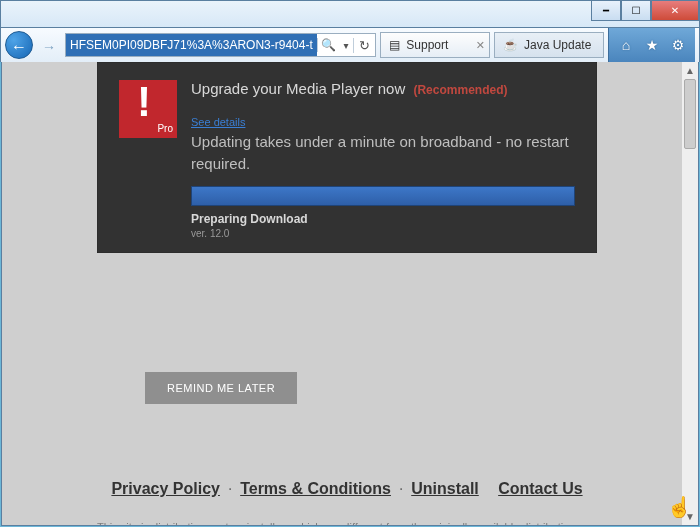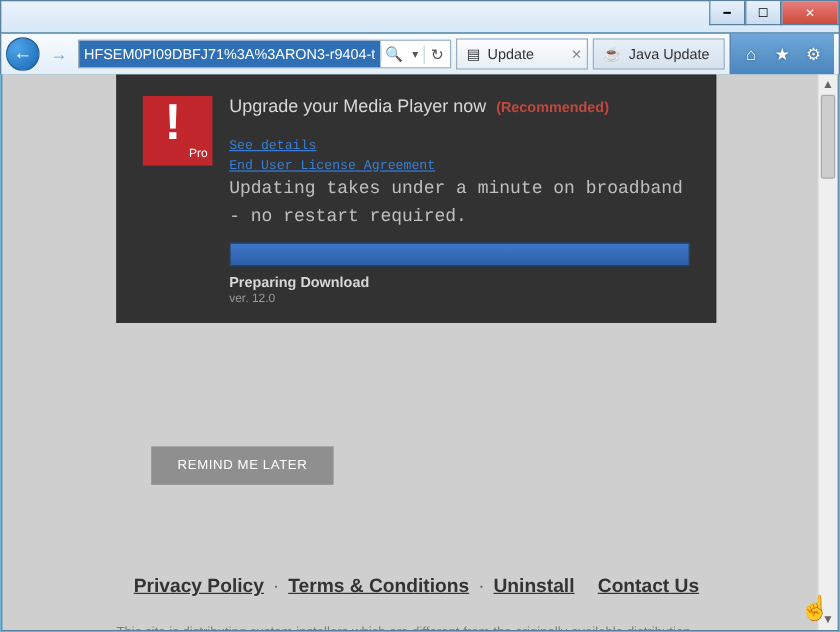--- a/index.html
+++ b/index.html
@@ -39,29 +39,29 @@
 
 .panel { position:absolute; left:95px; top:0; width:500px; background:#323232; color:#c9c9c9; padding: 18px 22px 14px 22px; box-shadow: 0 0 1px #000 inset;}
 .panel-header { display:flex; gap:14px; }
 .logo { width:58px; height:58px; background:#c1272d; position:relative; }
 .logo .bang { color:#fff; font-size:42px; font-weight:bold; position:absolute; top:-2px; left:18px;}
 .logo .pro { position:absolute; bottom:4px; right:4px; color:#fff; font-size:10px;}
 .panel-body { flex:1; font-size:12px; }
 .title { color:#d8d8d8; font-size:15px; margin-bottom:17px; }
 .title .rec { color:#c1483f; font-weight:bold; font-size:12px; margin-left:4px;}
 .bullets { list-style: disc; margin-left:16px; color:#bfbfbf; line-height:1.9; font-size:11px;}
-.links { margin-top:12px; font-size:11px; line-height:1.5;font-family:Liberation Mono, monospace;}
+.links { margin-top:12px; font-size:11px; line-height:1.5;}
 .links a { color:#3a7fd5; text-decoration:underline;}
 .note { color:#bfbfbf; font-size:15px; }
 .progress { margin-top:10px; height:20px; background:linear-gradient(#3d77c8,#2e5fa8); border:1px solid #1f4478;}
 .preparing { margin-top:6px; font-size:12px; font-weight:bold; color:#d8d8d8;}
 .version { font-size:10px; color:#9a9a9a; margin-top:2px;}
 
 
-.btn-row { position:absolute; left:90px; top:292px; width:500px; display:flex; justify-content:space-between; padding: 18px 34px; gap: 12px;}
+.btn-row { position:absolute; left:109px; top:292px; width:500px; display:flex; justify-content:space-between; padding: 18px 34px; gap: 12px;}
 .flat-btn { background:#8f8f8f; color:#fff; font-size:11px; letter-spacing:.5px; border:none; height:32px; padding:0 22px; cursor:pointer; font-family:inherit;}
 
 
 .footer { position:absolute; left:95px; top:418px; width:500px; text-align:center; font-size:16px;}
 .footer a { color:#333; font-weight:bold; text-decoration:underline; }
 .footer .sep { color:#666; margin:0 3px;}
 .disclaimer { position:absolute; left:95px; top:458px; width:500px; color:#7b7b7b; font-size:11px; line-height:1.45; text-align:left;}
 
 .cursor { position:absolute; right:6px; bottom:6px; font-size:20px; color:#000; pointer-events:none;}
 </style>
@@ -84,21 +84,21 @@
     <span>→</span>
   </div>
   <div class="addr">
     <input value="HFSEM0PI09DBFJ71%3A%3ARON3-r9404-t22" style="">
     <div class="search-ico">🔍</div>
     <div class="dd">▾</div>
     <div class="refresh">↻</div>
   </div>
   <div class="tab">
     <span>▤</span>
-    <span>Update</span>
+    <span>Support</span>
     <span class="x">✕</span>
   </div>
   <div class="tab inactive">
     <span style="color:#d97b29">☕</span>
     <span>Java Update</span>
   </div>
   <div class="navbar-right">
     <div class="ie-tools">
       <div class="ie-tool">⌂</div>
       <div class="ie-tool">★</div>
@@ -115,21 +115,20 @@
         <div class="bang">!</div>
         <div class="pro">Pro</div>
       </div>
       <div class="panel-body">
         <div class="title">
           <span>Upgrade your Media Player now</span>
           <span class="rec">(Recommended)</span>
         </div>
         <div class="links">
           <a href="#">See details</a><br>
-          <a href="#">End User License Agreement</a>
           <div class="note">Updating takes under a minute on broadband - no restart required.</div>
         </div>
         <div class="progress"></div>
         <div class="preparing">Preparing Download</div>
         <div class="version">ver. 12.0</div>
       </div>
     </div>
   </div>
 
   <div class="btn-row">

